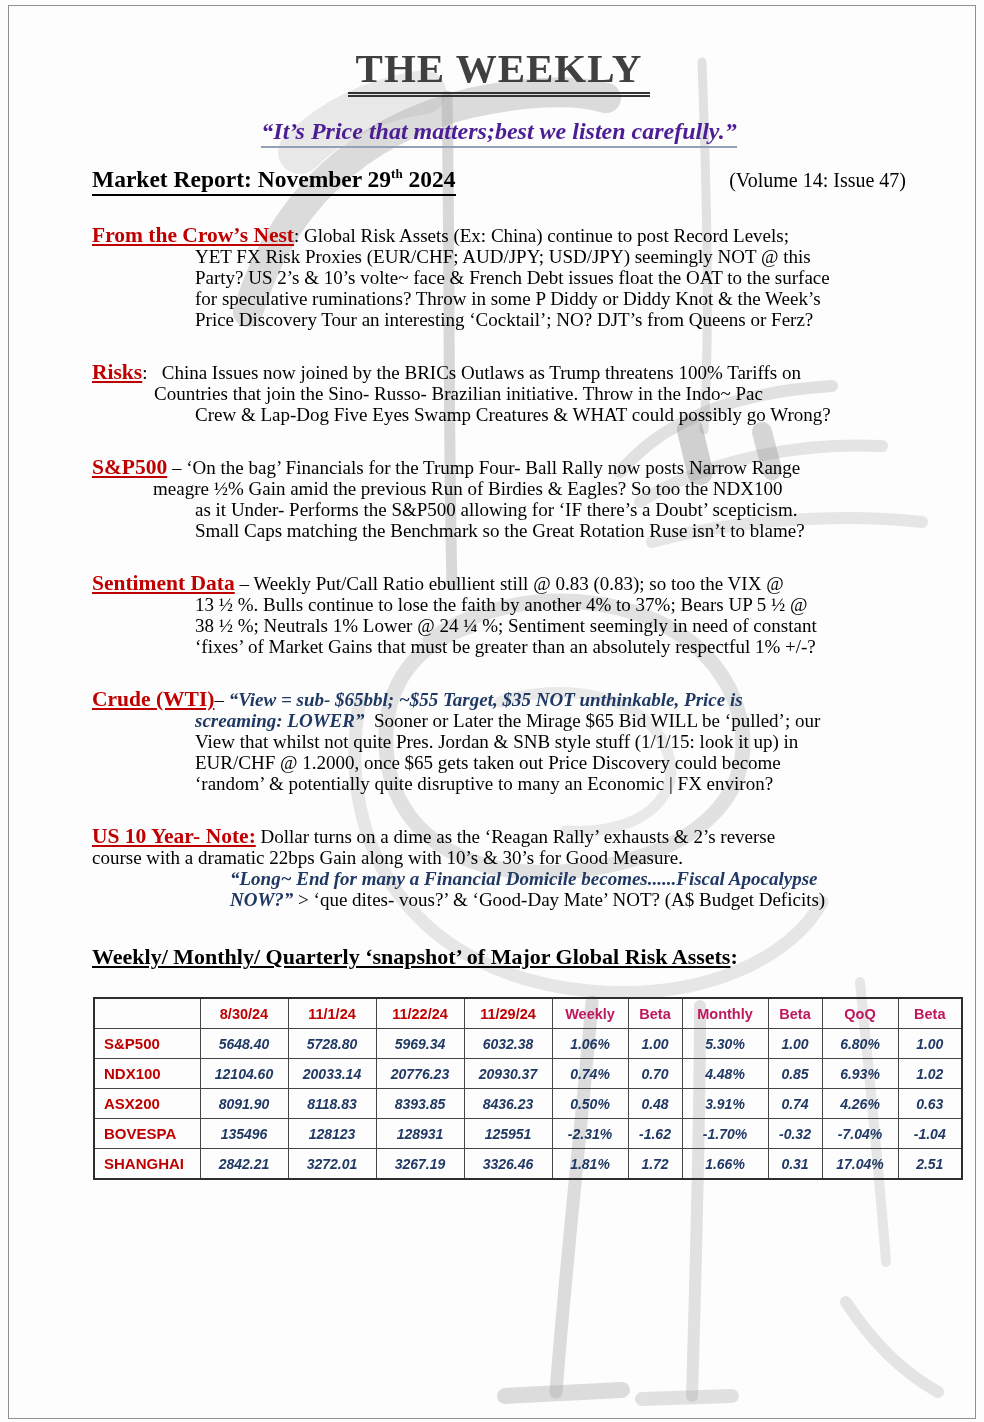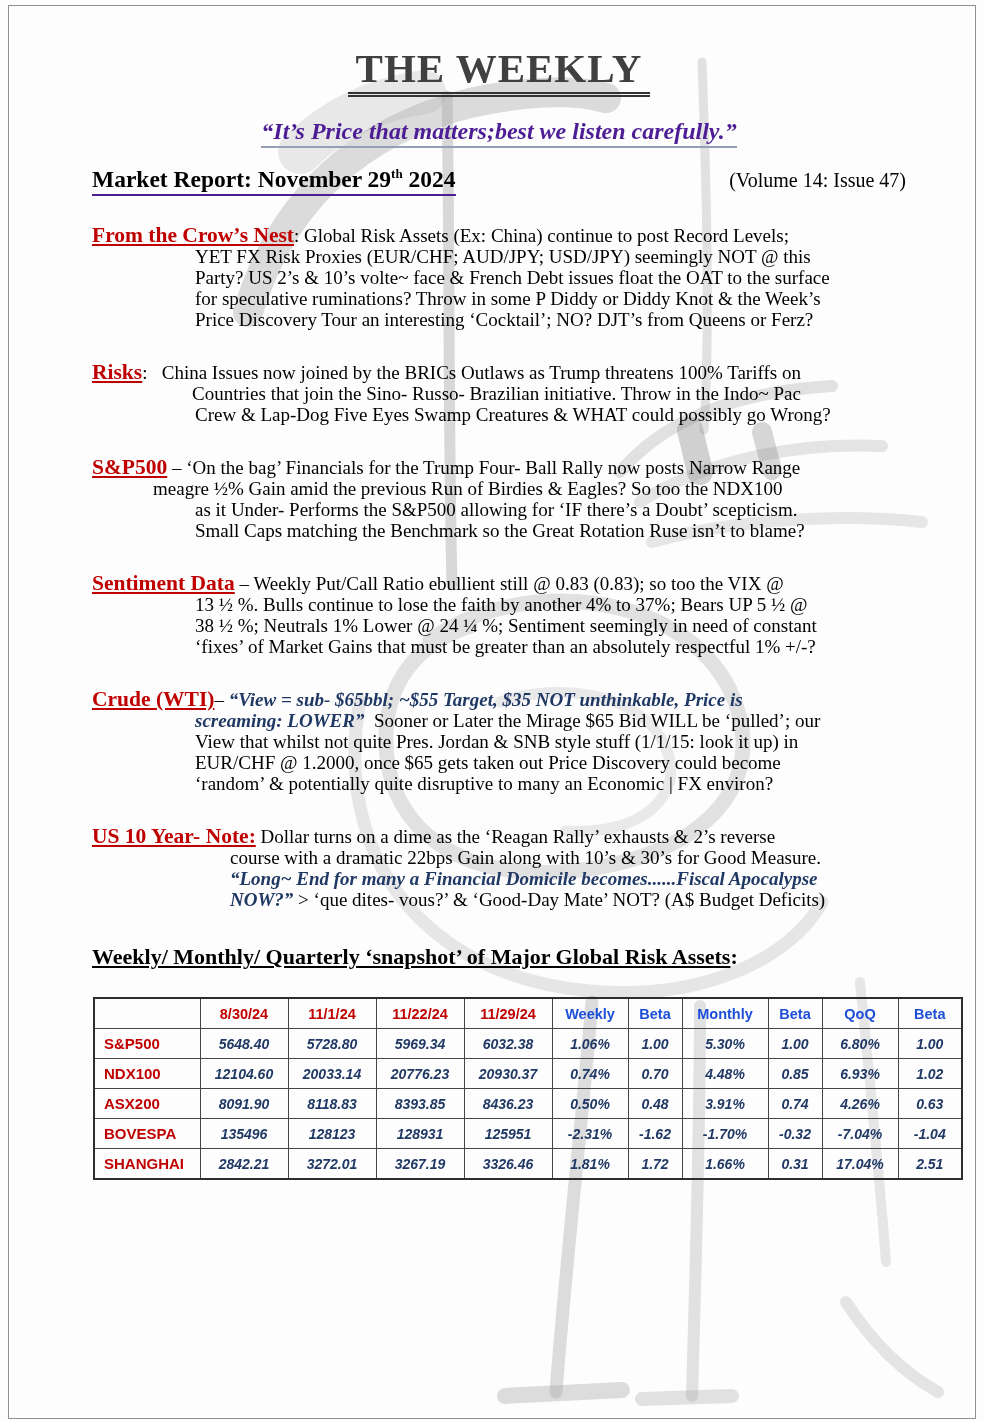--- a/index.html
+++ b/index.html
@@ -24,21 +24,21 @@
     font-size:41px;font-weight:bold;color:#404040;
     letter-spacing:1px;border-bottom:5px double #333;padding:0 8px 1px;
   }
   .tagline-row{text-align:center;margin-top:26px;}
   .tagline-row .tagline-text{
     font-size:24px;font-weight:bold;font-style:italic;color:#4c1d95;
     border-bottom:2px solid #93a0b5;padding-bottom:2px;
   }
   .report-row{display:flex;justify-content:space-between;align-items:baseline;margin-top:21px;}
   .report-heading{
-    font-size:23.5px;font-weight:bold;border-bottom:2px solid #4c1d95;padding-bottom:1px;
+    font-size:23.5px;font-weight:bold;border-bottom:2px solid #000000;padding-bottom:1px;
   }
   .report-heading sup{font-size:13px;}
   .volume-label{font-size:20px;}
 
   .sections{margin-top:29px;}
   .section{margin-top:32px;}
   .section:first-child{margin-top:0;}
   .line{font-size:19px;line-height:21px;white-space:pre-wrap;}
   .seg-h{color:#c00000;font-weight:bold;text-decoration:underline;font-size:21.5px;}
   .seg-n{color:#000;}
@@ -51,21 +51,21 @@
     border-collapse:collapse;table-layout:fixed;width:870px;
     margin:27px 0 0 1px;
     font-family:"Liberation Sans", sans-serif;
     border:2px solid #2e2e2e;
     background:transparent;
   }
   table.snapshot th, table.snapshot td{
     border:1px solid #454545;height:29px;text-align:center;
     padding:0 2px;overflow:hidden;
   }
-  table.snapshot th{font-size:14.5px;font-weight:bold;color:#1d4ed8;}
+  table.snapshot th{font-size:14.5px;font-weight:bold;color:#be185d;}
   table.snapshot th.red{color:#c00000;}
   table.snapshot td.label{
     color:#c00000;font-weight:bold;text-align:left;padding-left:9px;font-size:15px;
   }
   table.snapshot td.val{
     color:#1f3864;font-style:italic;font-weight:bold;font-size:14px;
   }
 </style>
 </head>
 <body>
@@ -113,21 +113,21 @@
   <div class="sections">
       <div class="section">
         <div class="line"><span class="seg-h">From the Crow’s Nest</span><span class="seg-n">: Global Risk Assets (Ex: China) continue to post Record Levels;</span></div>
         <div class="line" style="margin-left: 103px;"><span class="seg-n">YET FX Risk Proxies (EUR/CHF; AUD/JPY; USD/JPY) seemingly NOT @ this</span></div>
         <div class="line" style="margin-left: 103px;"><span class="seg-n">Party? US 2’s &amp; 10’s volte~ face &amp; French Debt issues float the OAT to the surface</span></div>
         <div class="line" style="margin-left: 103px;"><span class="seg-n">for speculative ruminations? Throw in some P Diddy or Diddy Knot &amp; the Week’s</span></div>
         <div class="line" style="margin-left: 103px;"><span class="seg-n">Price Discovery Tour an interesting ‘Cocktail’; NO? DJT’s from Queens or Ferz?</span></div>
       </div>
       <div class="section">
         <div class="line"><span class="seg-h">Risks</span><span class="seg-n">:   China Issues now joined by the BRICs Outlaws as Trump threatens 100% Tariffs on</span></div>
-        <div class="line" style="margin-left: 100px;"><span class="seg-n">Countries that join the Sino- Russo- Brazilian initiative. Throw in the Indo~ Pac</span></div>
+        <div class="line" style="margin-left: 62px;"><span class="seg-n">Countries that join the Sino- Russo- Brazilian initiative. Throw in the Indo~ Pac</span></div>
         <div class="line" style="margin-left: 103px;"><span class="seg-n">Crew &amp; Lap-Dog Five Eyes Swamp Creatures &amp; WHAT could possibly go Wrong?</span></div>
       </div>
       <div class="section">
         <div class="line"><span class="seg-h">S&amp;P500</span><span class="seg-n"> – ‘On the bag’ Financials for the Trump Four- Ball Rally now posts Narrow Range</span></div>
         <div class="line" style="margin-left: 61px;"><span class="seg-n">meagre ½% Gain amid the previous Run of Birdies &amp; Eagles? So too the NDX100</span></div>
         <div class="line" style="margin-left: 103px;"><span class="seg-n">as it Under- Performs the S&amp;P500 allowing for ‘IF there’s a Doubt’ scepticism.</span></div>
         <div class="line" style="margin-left: 103px;"><span class="seg-n">Small Caps matching the Benchmark so the Great Rotation Ruse isn’t to blame?</span></div>
       </div>
       <div class="section">
         <div class="line"><span class="seg-h">Sentiment Data</span><span class="seg-n"> – Weekly Put/Call Ratio ebullient still @ 0.83 (0.83); so too the VIX @</span></div>
@@ -137,21 +137,21 @@
       </div>
       <div class="section">
         <div class="line"><span class="seg-h">Crude (WTI)</span><span class="seg-n">– </span><span class="seg-q">“View = sub- $65bbl; ~$55 Target, $35 NOT unthinkable, Price is</span></div>
         <div class="line" style="margin-left: 103px;"><span class="seg-q">screaming: LOWER”</span><span class="seg-n">  Sooner or Later the Mirage $65 Bid WILL be ‘pulled’; our</span></div>
         <div class="line" style="margin-left: 103px;"><span class="seg-n">View that whilst not quite Pres. Jordan &amp; SNB style stuff (1/1/15: look it up) in</span></div>
         <div class="line" style="margin-left: 103px;"><span class="seg-n">EUR/CHF @ 1.2000, once $65 gets taken out Price Discovery could become</span></div>
         <div class="line" style="margin-left: 103px;"><span class="seg-n">‘random’ &amp; potentially quite disruptive to many an Economic | FX environ?</span></div>
       </div>
       <div class="section">
         <div class="line"><span class="seg-h">US 10 Year- Note:</span><span class="seg-n"> Dollar turns on a dime as the ‘Reagan Rally’ exhausts &amp; 2’s reverse</span></div>
-        <div class="line" style="margin-left: 138px;"><span class="seg-n">course with a dramatic 22bps Gain along with 10’s &amp; 30’s for Good Measure.</span></div>
+        <div class="line" style=""><span class="seg-n">course with a dramatic 22bps Gain along with 10’s &amp; 30’s for Good Measure.</span></div>
         <div class="line" style="margin-left: 138px;"><span class="seg-q">“Long~ End for many a Financial Domicile becomes......Fiscal Apocalypse</span></div>
         <div class="line" style="margin-left: 138px;"><span class="seg-q">NOW?”</span><span class="seg-n"> &gt; ‘que dites- vous?’ &amp; ‘Good-Day Mate’ NOT? (A$ Budget Deficits)</span></div>
       </div>
     </div>
 
   <div class="table-title">
     <span class="tt-underline">Weekly/ Monthly/ Quarterly ‘snapshot’ of Major Global Risk Assets</span><span>:</span>
   </div>
 
   <table class="snapshot">

